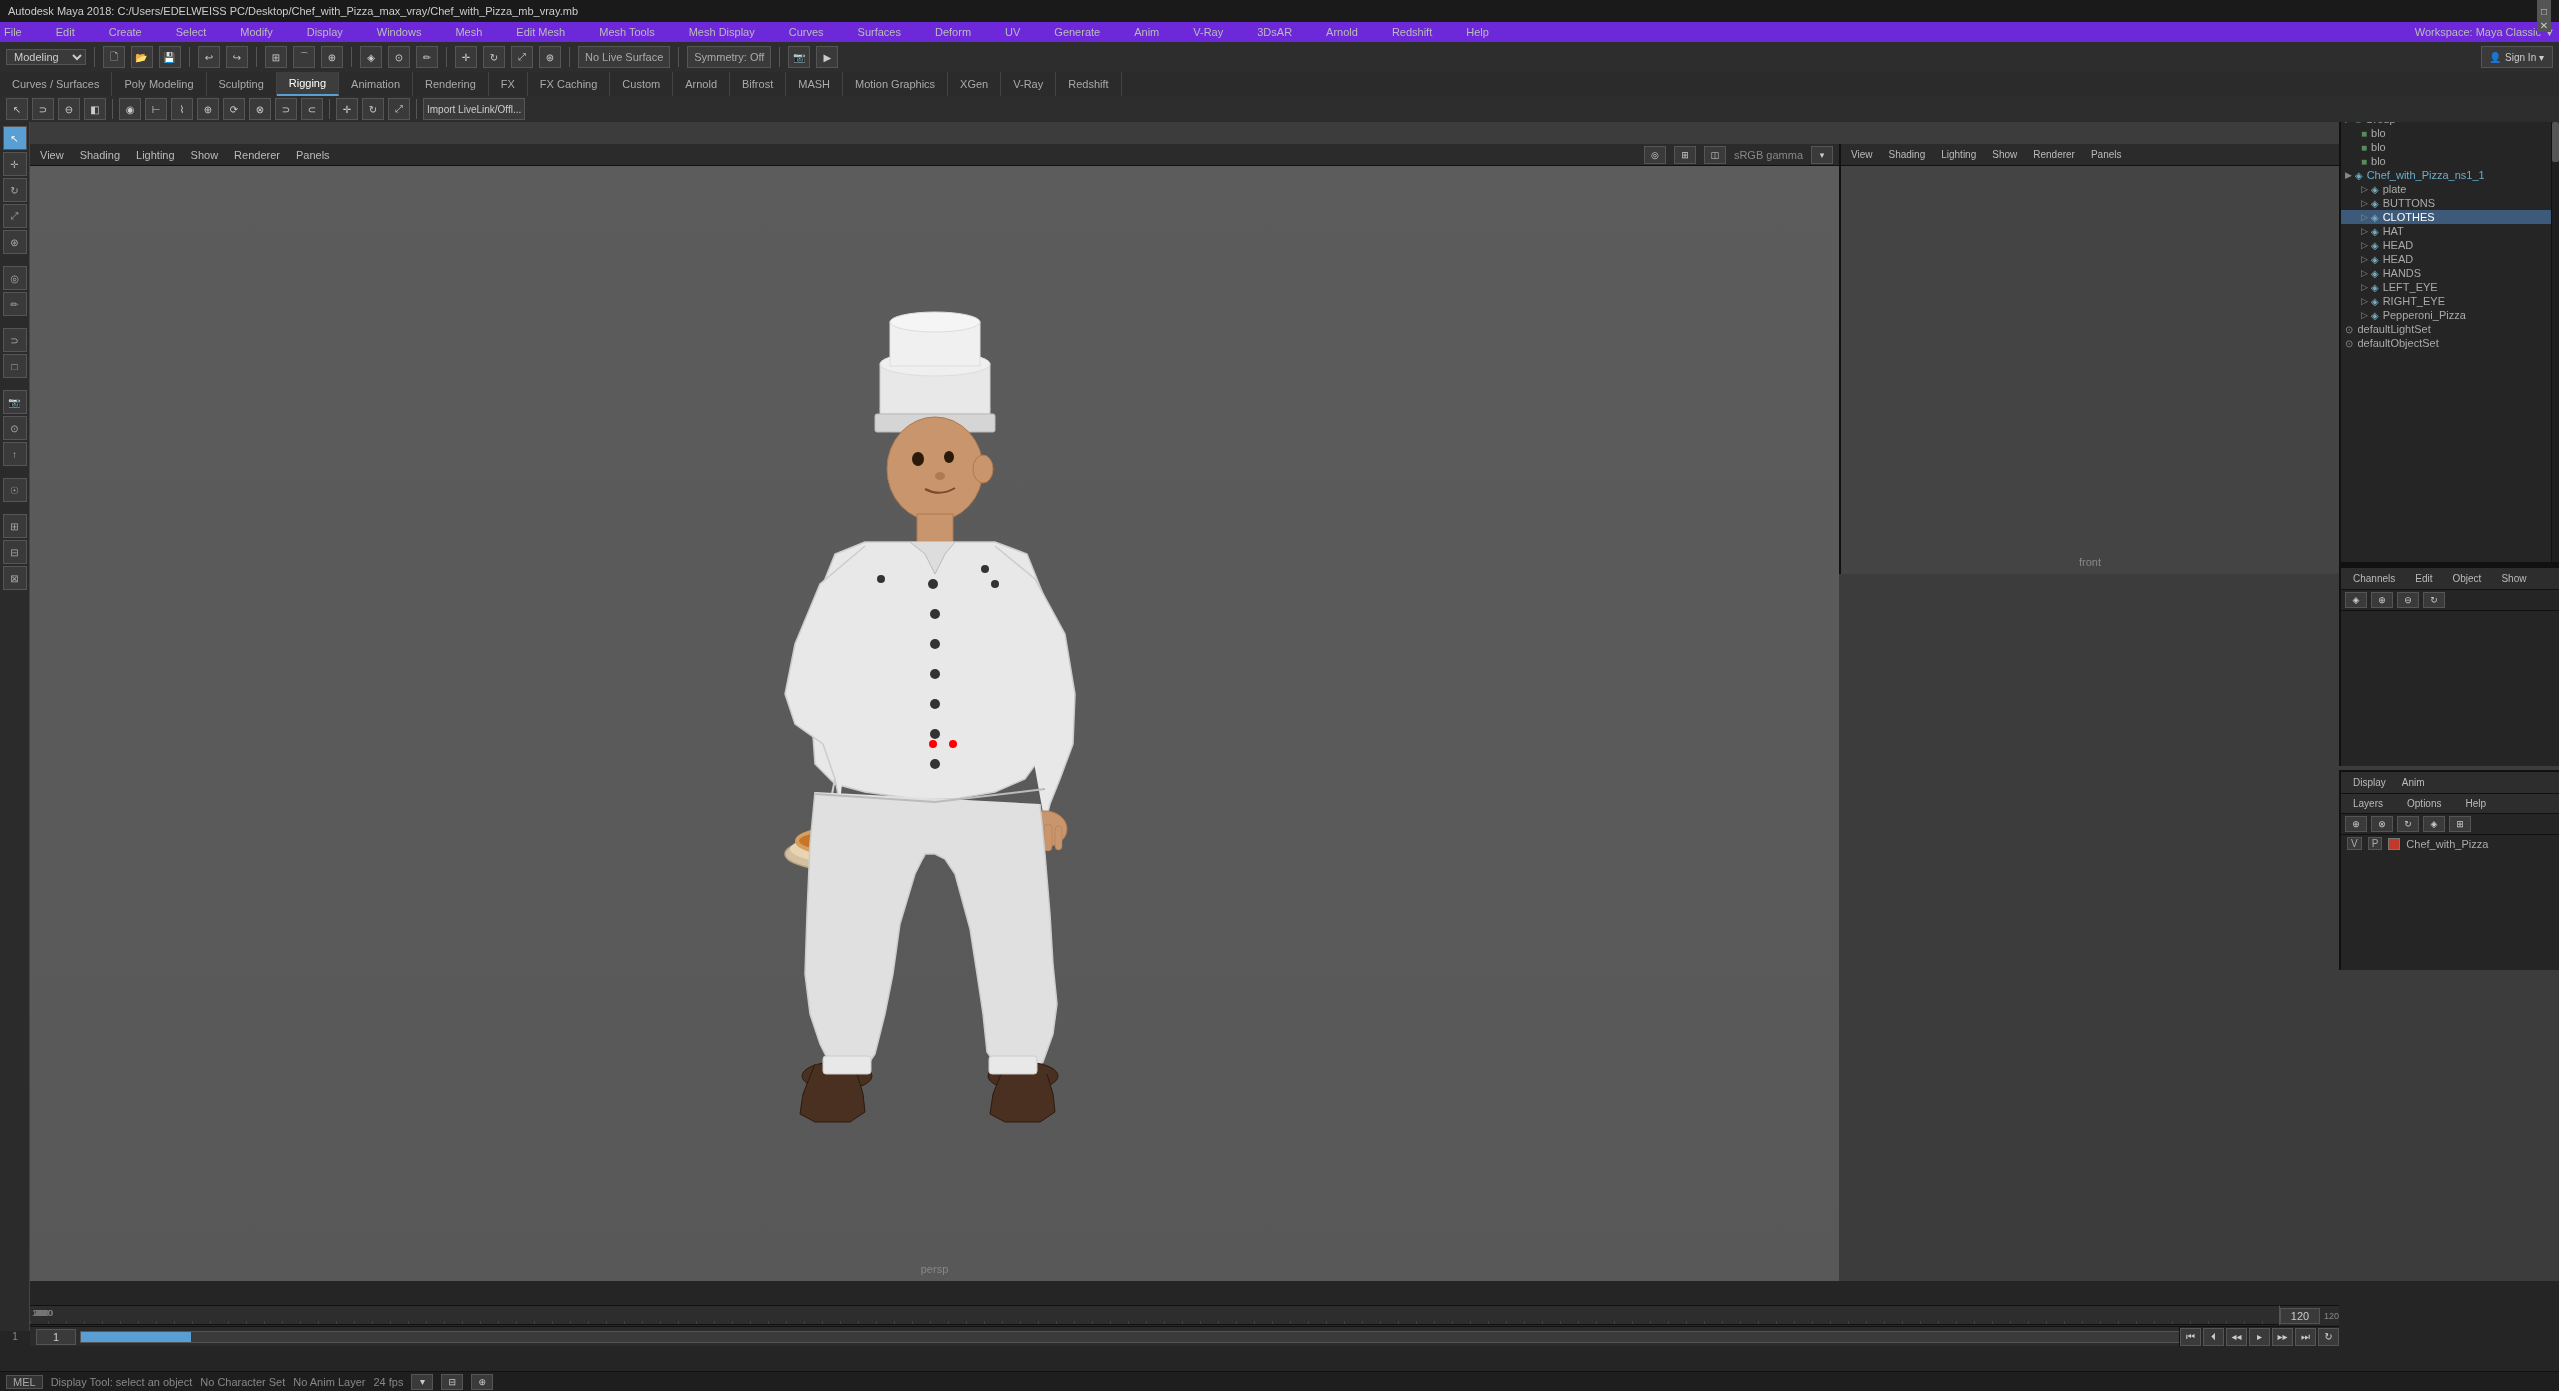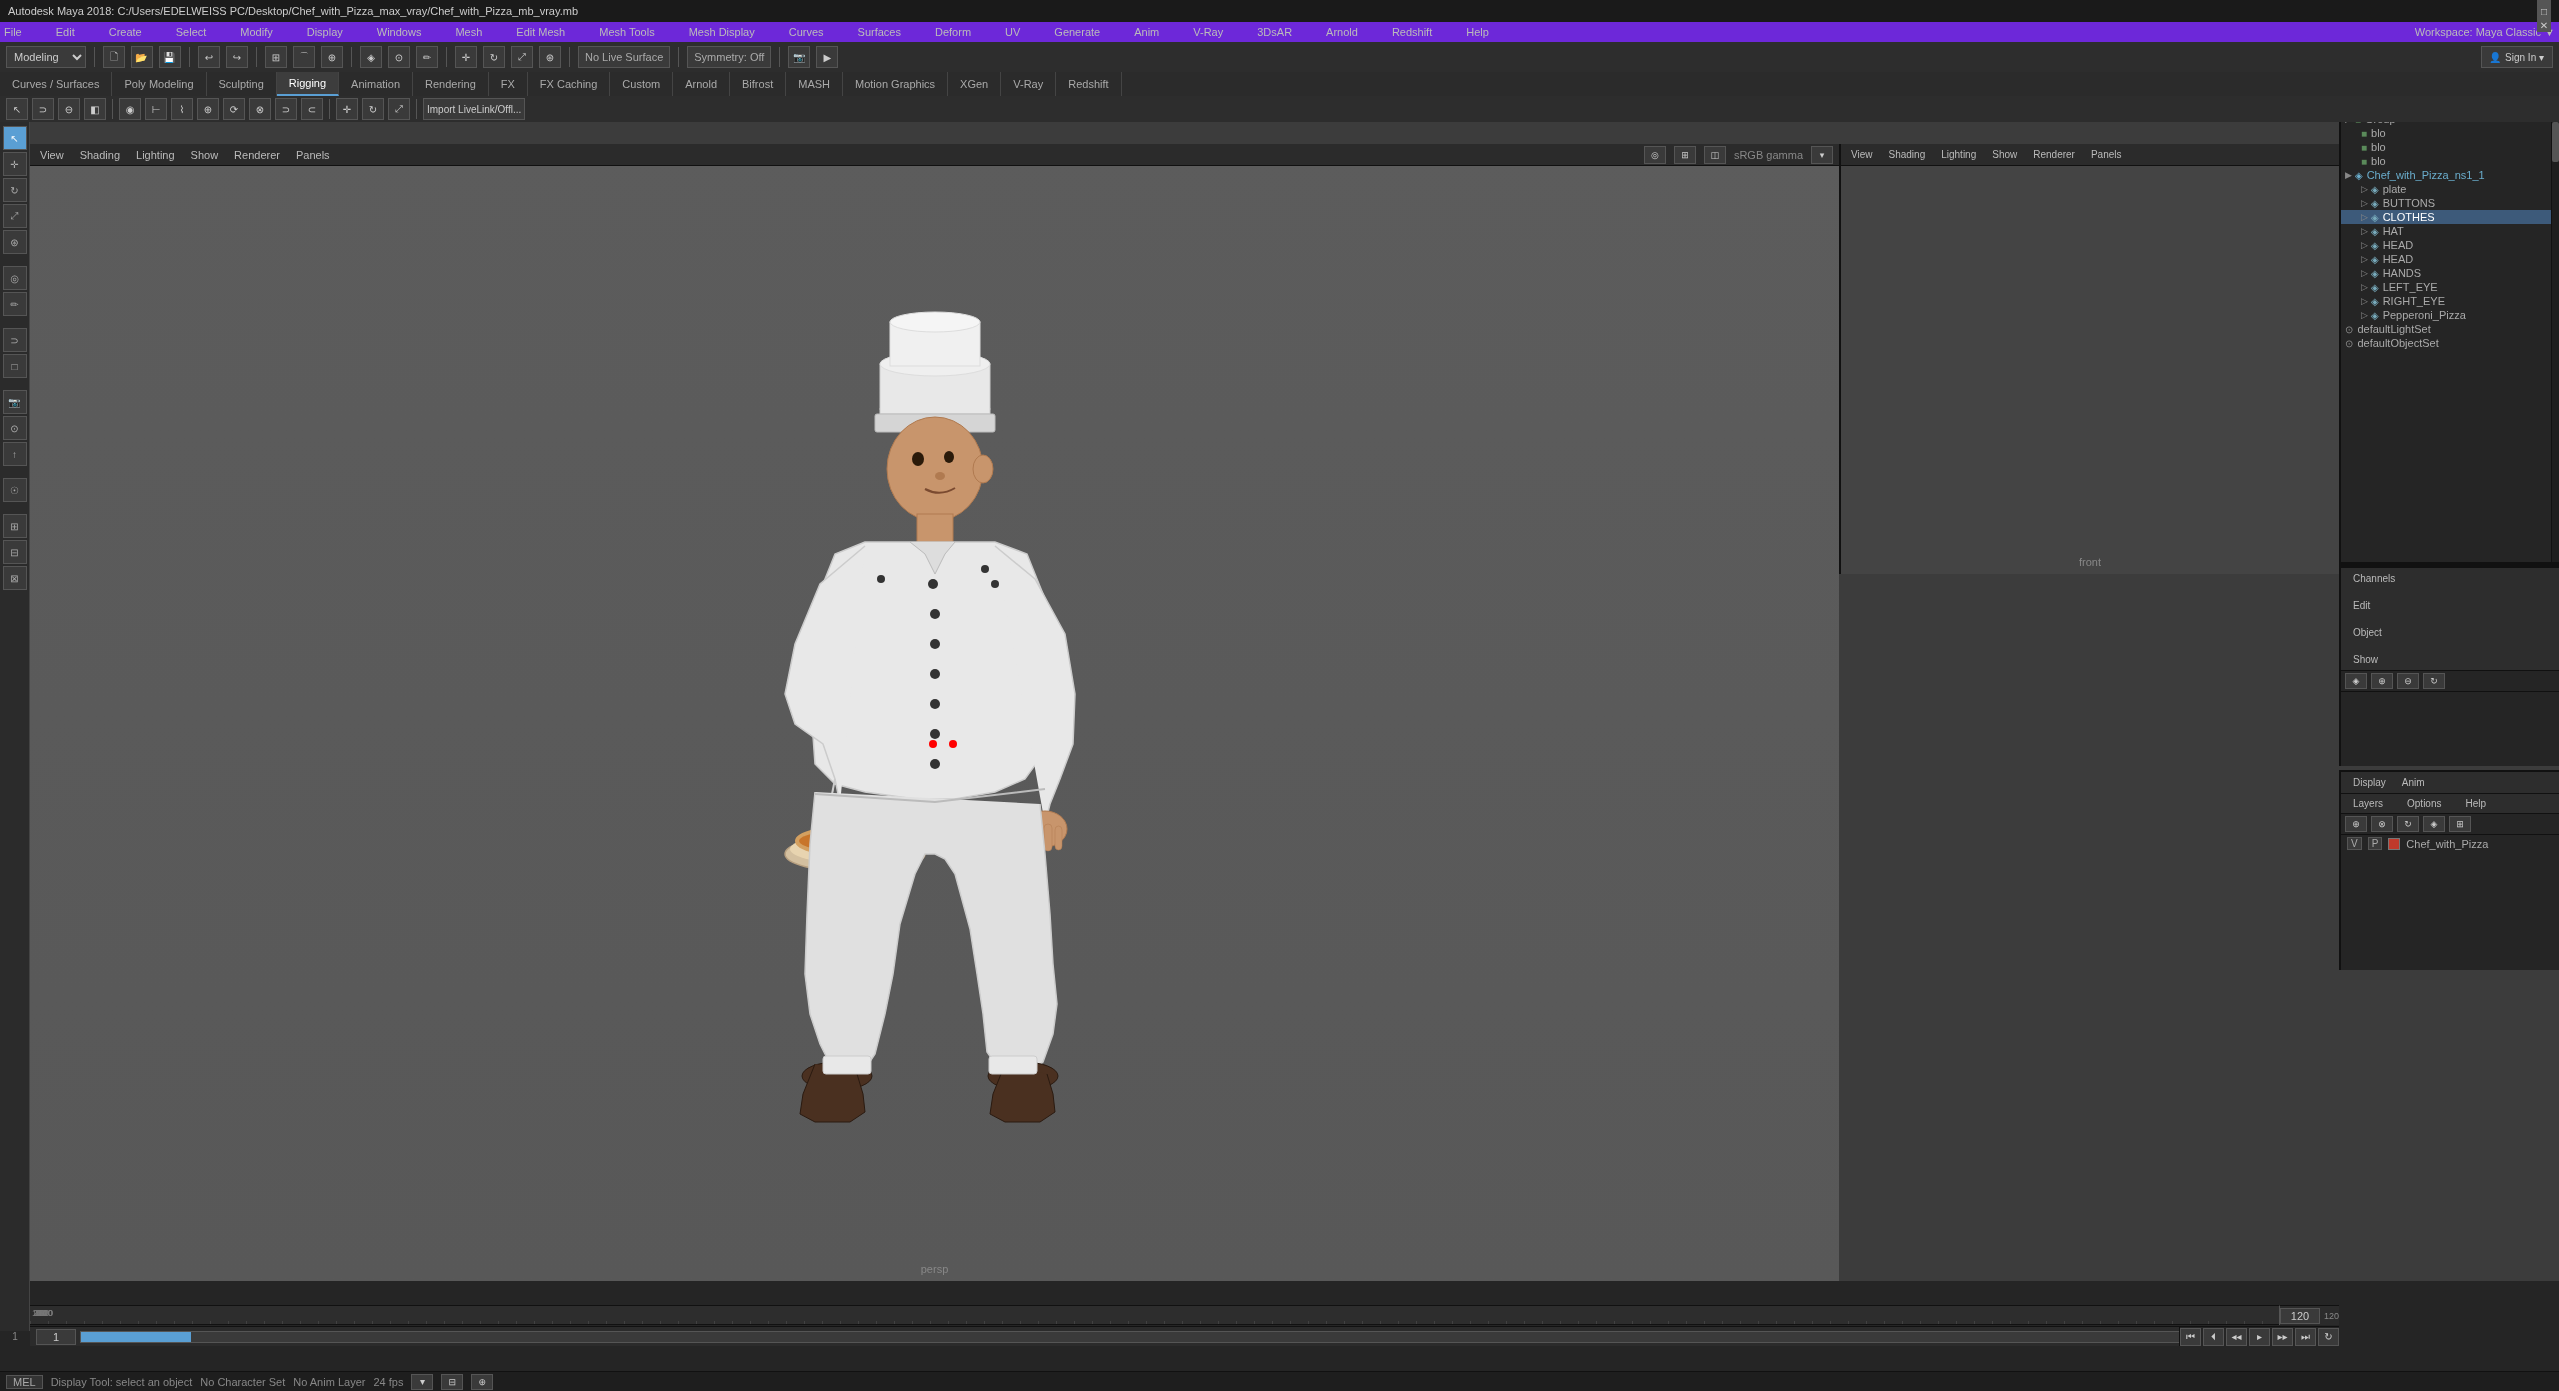--- a/index.html
+++ b/index.html
@@ -259,21 +259,20 @@
       flex-direction: column;
     }
     #channel-header {
       background: #2d2d2d;
       padding: 3px 8px;
       font-size: 11px;
       color: #ccc;
       display: flex;
       gap: 12px;
       border-bottom: 1px solid #111;
-      flex-direction: column;
     }
     .play-btn {
       background: #3a3a3a;
       border: 1px solid #555;
       color: #ccc;
       font-size: 12px;
       width: 22px;
       height: 18px;
       display: flex;
       align-items: center;
@@ -436,21 +435,21 @@
   <span class="menu-item">V-Ray</span>
   <span class="menu-item">3DsAR</span>
   <span class="menu-item">Arnold</span>
   <span class="menu-item">Redshift</span>
   <span class="menu-item">Help</span>
   <div style="flex:1"></div>
   <span class="menu-item">Workspace: Maya Classic ▼</span>
 </div>
 
 <div id="toolbar1">
-  <select class="toolbar-btn" style="min-width:80px; background:#3a3a3a; border:1px solid #555; color:#ccc; font-size:11px; height:22px;">
+  <select class="toolbar-btn" style="min-width:80px; background:#3a3a3a; border:1px solid #555; color:#ccc; font-size:11px; height:16px;">
     <option>Modeling</option>
     <option>Rigging</option>
     <option>Animation</option>
   </select>
   <div class="toolbar-separator"></div>
 
   <button class="toolbar-btn">🗋</button>
   <button class="toolbar-btn">📂</button>
   <button class="toolbar-btn">💾</button>
   <div class="toolbar-separator"></div>

